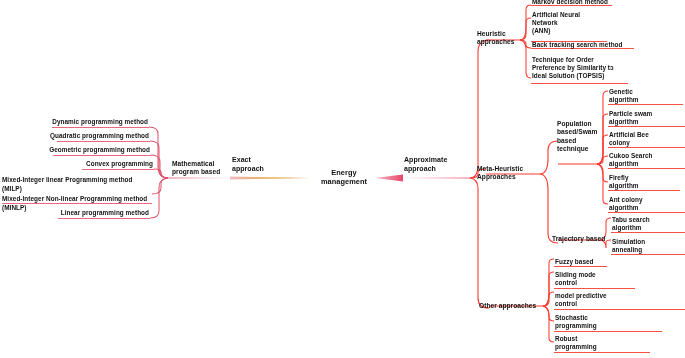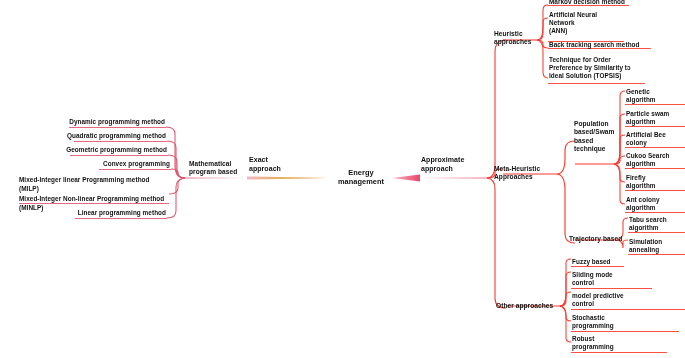--- a/index.html
+++ b/index.html
@@ -1,18 +1,18 @@
 <!DOCTYPE html>
 <html><head>
 <meta charset="utf-8">
 <style>
   html,body{margin:0;padding:0;background:#ffffff;}
   body{width:685px;height:358px;position:relative;overflow:hidden;
        font-family:"Liberation Sans","DejaVu Sans",sans-serif;color:#1a1a1a;}
-  #canvas{position:absolute;inset:0;width:566px;height:358px;margin-left:17px;}
+  #canvas{position:absolute;inset:0;width:566px;height:358px;}
   svg.wires{position:absolute;left:0;top:0;width:685px;height:358px;pointer-events:none;}
   .node{position:absolute;font-size:6.4px;line-height:8.2px;font-weight:bold;
         letter-spacing:.05px;white-space:pre-line;color:#111;}
   .node.r{text-align:left;}
   .node.l{text-align:right;}
   .hub{font-size:6.6px;line-height:8.4px;font-weight:bold;}
   .center{font-size:7.4px;line-height:9.4px;font-weight:bold;text-align:center;}
   .lvl1{font-size:7px;line-height:9px;font-weight:bold;}
 </style>
 </head>

